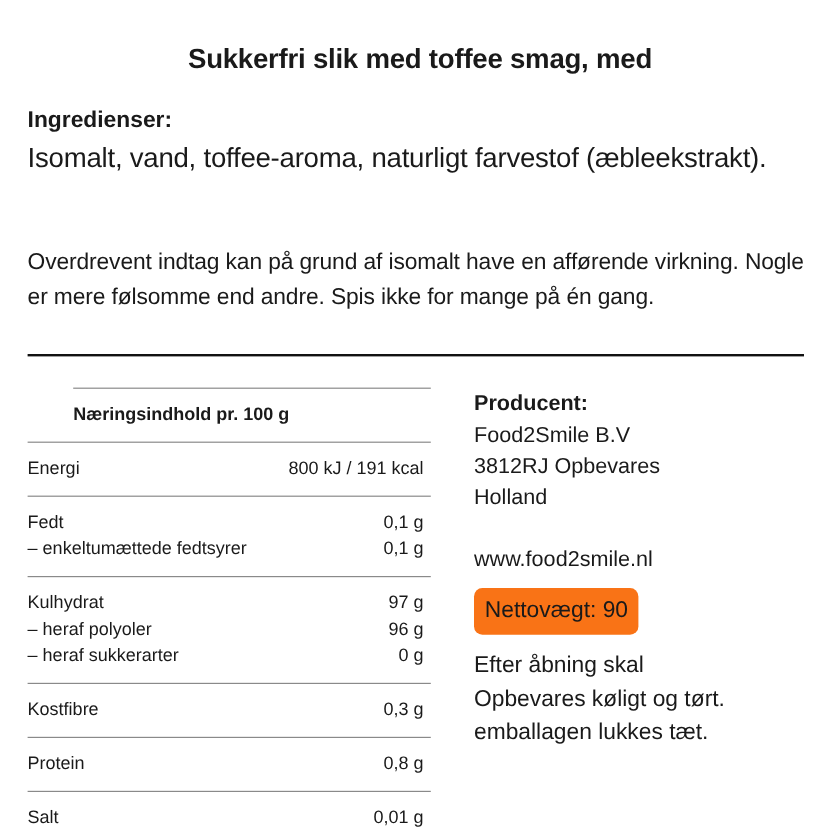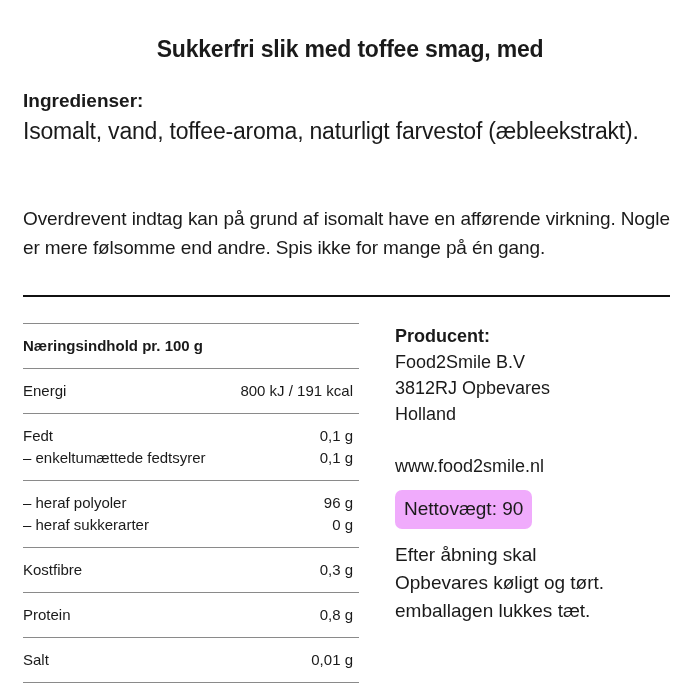--- a/index.html
+++ b/index.html
@@ -33,33 +33,33 @@
   
   .nutrition {
     position: absolute; left: 23px; top: 323px; width: 336px;
   }
   .nut-row {
     border-top: 1px solid #8a8a8a;
     font-size: 15px; line-height: 22px;
     padding: 11px 0;
   }
   .nut-row.last { border-bottom: 1px solid #8a8a8a; }
-  .nut-header { font-weight: bold; }
+  .nut-header { font-weight: bold; margin-left: 38px; }
   .nut-line { display: flex; justify-content: space-between; padding-right: 6px; }
   .nut-line .val { text-align: right; }
   
   .producer {
     position: absolute; left: 395px; top: 323px; width: 290px;
     font-size: 18px; line-height: 26px;
   }
   .producer .ph { font-weight: bold; }
   .producer .gap { height: 26px; }
   .net-weight {
     position: absolute; left: 395px; top: 490px;
-    background: #f0abfc; border-radius: 7px;
+    background: #f97316; border-radius: 7px;
     padding: 4px 9px 5px 9px;
     font-size: 19px; line-height: 30px;
   }
   .storage {
     position: absolute; left: 395px; top: 541px; width: 290px;
     font-size: 19px; line-height: 28px;
   }
 </style>
 </head>
 <body>
@@ -92,20 +92,24 @@
       <span>Fedt</span>
       <span class="val">0,1 g</span>
     </div>
     <div class="nut-line">
       <span>– enkeltumættede fedtsyrer</span>
       <span class="val">0,1 g</span>
     </div>
   </div>
 
   <div class="nut-row">
+    <div class="nut-line">
+      <span>Kulhydrat</span>
+      <span class="val">97 g</span>
+    </div>
     <div class="nut-line">
       <span>– heraf polyoler</span>
       <span class="val">96 g</span>
     </div>
     <div class="nut-line">
       <span>– heraf sukkerarter</span>
       <span class="val">0 g</span>
     </div>
   </div>
 

